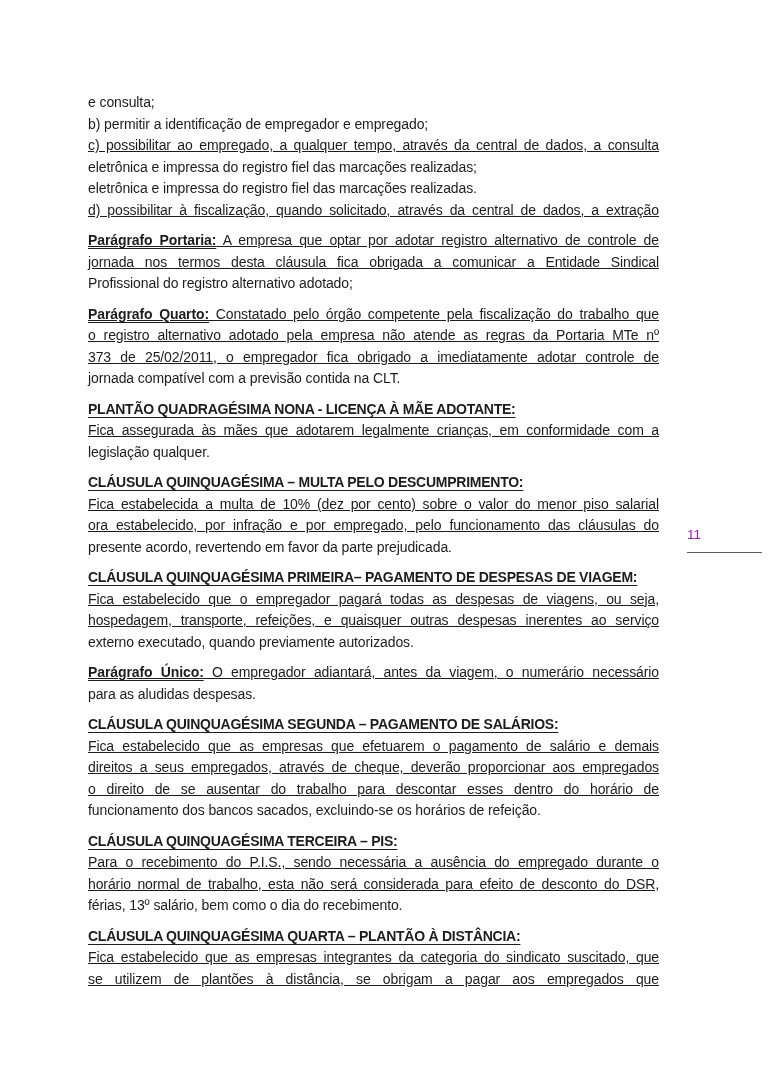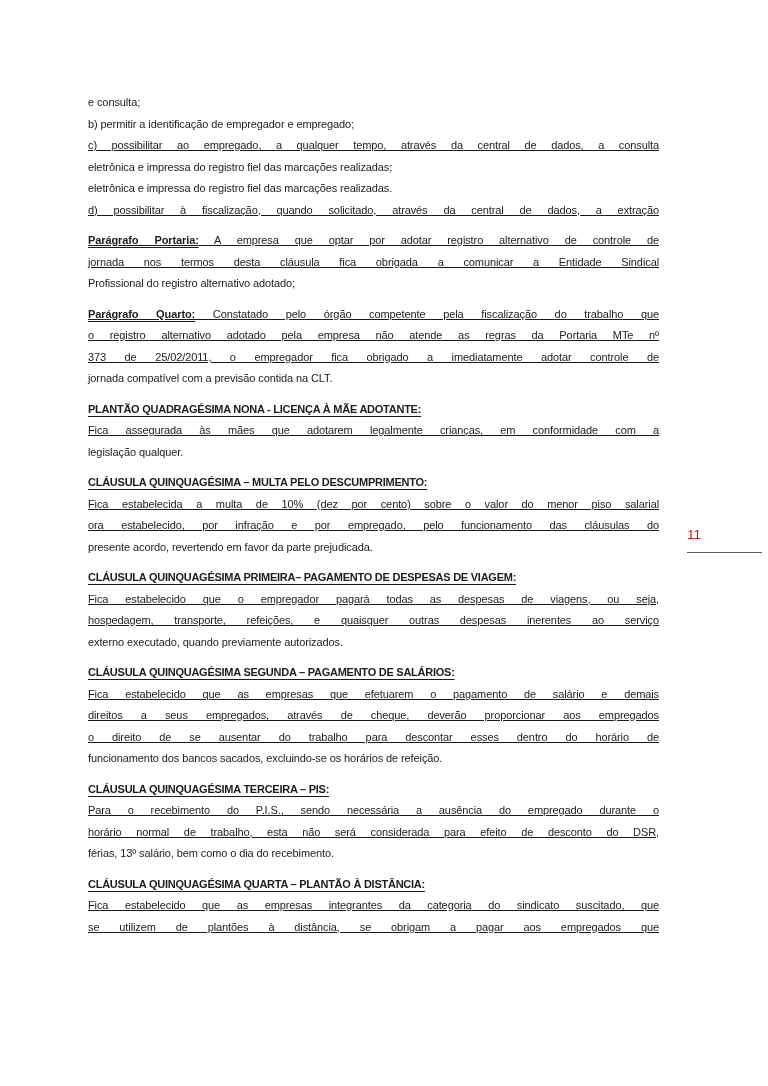--- a/index.html
+++ b/index.html
@@ -19,21 +19,21 @@
   .content {
     position: absolute;
     left: 88px;
     top: 92px;
     width: 571px;
   }
   .block {
     margin: 0 0 9px 0;
   }
   .line {
-    font-size: 11px;
+    font-size: 14px;
     line-height: 21.5px;
     letter-spacing: -0.1px;
     text-align: left;
   }
   .line.fill {
     text-align: justify;
     text-align-last: justify;
     text-decoration: underline;
   }
   .line.headline {
@@ -46,21 +46,21 @@
     text-decoration-thickness: 1.4px;
     text-underline-offset: 2.5px;
   }
   .pagenum {
     position: absolute;
     left: 687px;
     top: 524px;
     width: 30px;
     font-size: 13.5px;
     line-height: 21.5px;
-    color: #b91c1c;
+    color: #a21caf;
   }
   .pagenum-rule {
     position: absolute;
     left: 687px;
     top: 552px;
     width: 75px;
     height: 1px;
     background: #5a5a5a;
   }
 </style>
@@ -99,20 +99,24 @@
         <div class="line fill"><span>ora estabelecido, por infração e por empregado, pelo funcionamento das cláusulas do</span></div>
         <div class="line"><span>presente acordo, revertendo em favor da parte prejudicada.</span></div>
       </div>
       <div class="block">
         <div class="line headline"><span class="bu">CLÁUSULA QUINQUAGÉSIMA PRIMEIRA– PAGAMENTO DE DESPESAS DE VIAGEM:</span></div>
         <div class="line fill"><span>Fica estabelecido que o empregador pagará todas as despesas de viagens, ou seja,</span></div>
         <div class="line fill"><span>hospedagem, transporte, refeições, e quaisquer outras despesas inerentes ao serviço</span></div>
         <div class="line"><span>externo executado, quando previamente autorizados.</span></div>
       </div>
       <div class="block">
+        <div class="line fill"><span class="bu">Parágrafo Único:</span><span> O empregador adiantará, antes da viagem, o numerário necessário</span></div>
+        <div class="line"><span>para as aludidas despesas.</span></div>
+      </div>
+      <div class="block">
         <div class="line headline"><span class="bu">CLÁUSULA QUINQUAGÉSIMA SEGUNDA – PAGAMENTO DE SALÁRIOS:</span></div>
         <div class="line fill"><span>Fica estabelecido que as empresas que efetuarem o pagamento de salário e demais</span></div>
         <div class="line fill"><span>direitos a seus empregados, através de cheque, deverão proporcionar aos empregados</span></div>
         <div class="line fill"><span>o direito de se ausentar do trabalho para descontar esses dentro do horário de</span></div>
         <div class="line"><span>funcionamento dos bancos sacados, excluindo-se os horários de refeição.</span></div>
       </div>
       <div class="block">
         <div class="line headline"><span class="bu">CLÁUSULA QUINQUAGÉSIMA TERCEIRA – PIS:</span></div>
         <div class="line fill"><span>Para o recebimento do P.I.S., sendo necessária a ausência do empregado durante o</span></div>
         <div class="line fill"><span>horário normal de trabalho, esta não será considerada para efeito de desconto do DSR,</span></div>

